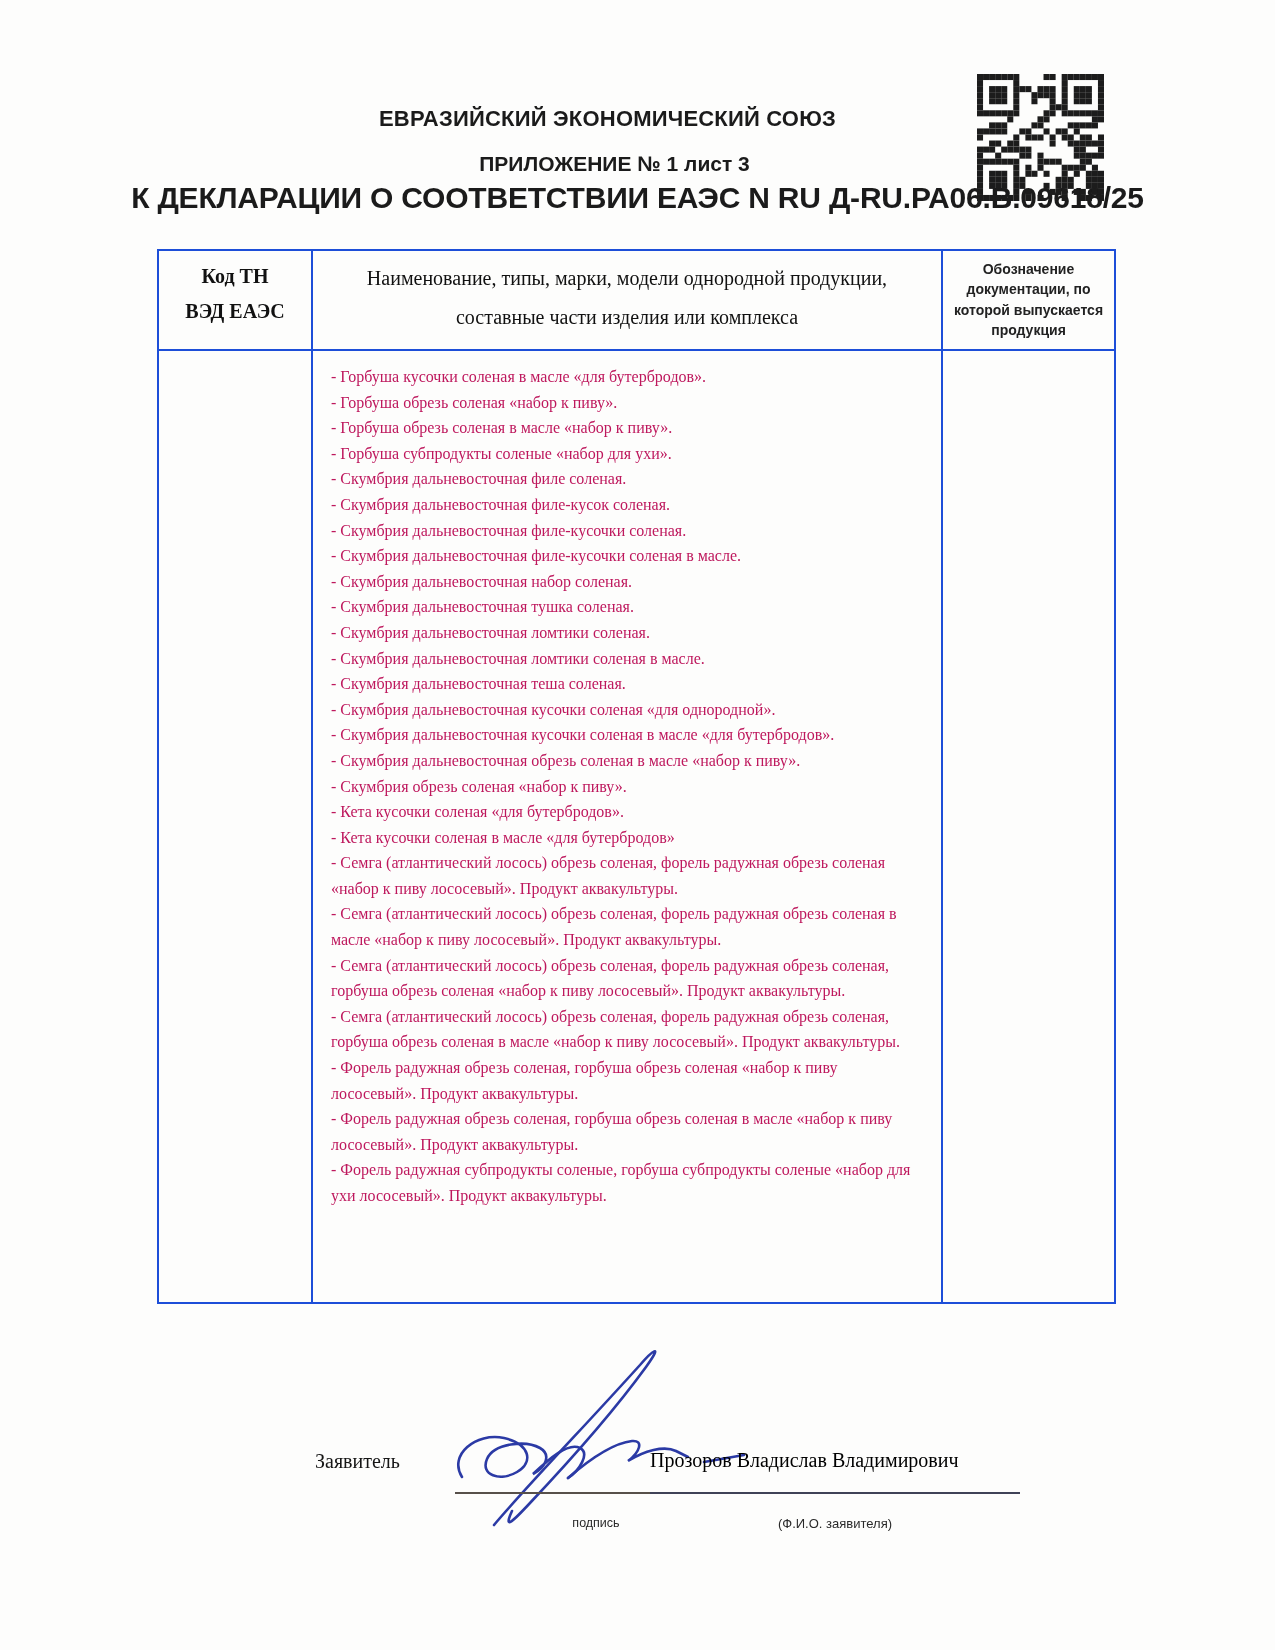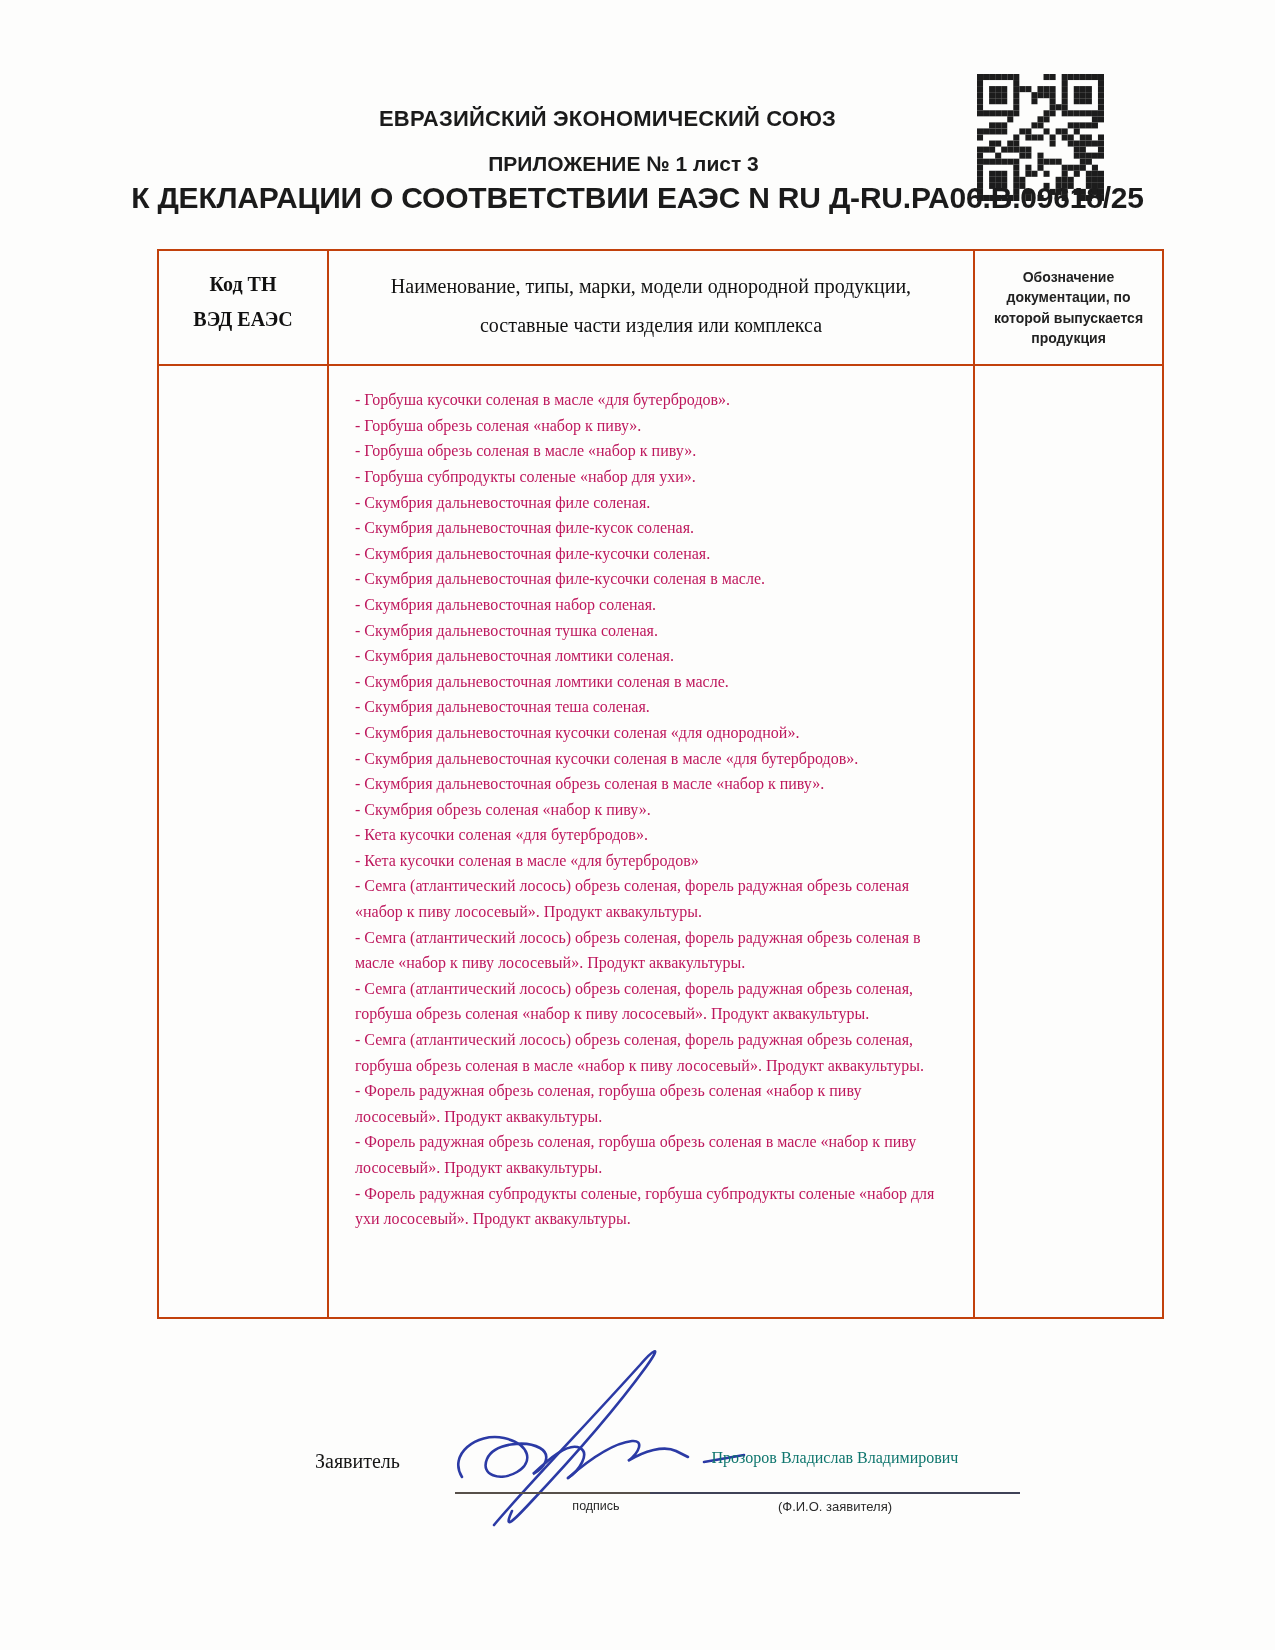--- a/index.html
+++ b/index.html
@@ -11,33 +11,33 @@
     position:relative;
     overflow:hidden;
   }
   .abs{position:absolute;}
   
   .hdr{
     font-family:"Liberation Sans", sans-serif;
     font-weight:700;color:#1b1b1b;text-align:center;
   }
   .hdr1{left:0;top:106px;width:1215px;font-size:22px;letter-spacing:.2px;}
-  .hdr2{left:16px;top:152px;width:1215px;font-size:21px;}
+  .hdr2{left:7px;top:152px;width:1215px;font-size:21px;}
   .hdr3{left:0;top:181px;width:1275px;font-size:30px;letter-spacing:-.2px;}
   
   .qr{left:977px;top:74px;width:127px;height:127px;}
   .qr svg{display:block;width:127px;height:127px;}
   .qr rect{fill:#1c1c1c;}
   
   table.doc{
     position:absolute;left:157px;top:249px;
     width:903px;border-collapse:collapse;table-layout:fixed;
   }
   table.doc td,table.doc th{
-    border:2px solid #c2410c;vertical-align:top;padding:16px;
+    border:2px solid #1d4ed8;vertical-align:top;padding:8px;
   }
   th.c1{width:136px;}
   th.c2{width:612px;}
   th.c3{width:155px;}
   .head-row{height:100px;}
   .body-row{height:953px;}
   .h-code{
     font-family:"Liberation Serif", serif;font-size:20px;font-weight:700;
     text-align:center;line-height:1.75;padding-top:16px;
   }
@@ -55,24 +55,25 @@
     padding:5px 14px 0 10px;color:#be185d;
   }
   
   .f-label{left:315px;top:1450px;font-size:20px;color:#161616;}
   .sigline{height:2px;background:#57504a;}
   .sigline.l{left:455px;top:1492px;width:282px;}
   .sigline.r{left:650px;top:1492px;width:370px;background:#3f4257;}
   .f-cap{
     font-family:"Liberation Sans", sans-serif;font-size:12.5px;color:#2a2a2a;
     text-align:center;
+    margin-top:17px;
   }
   .cap-l{left:455px;top:1499px;width:282px;}
   .cap-r{left:650px;top:1499px;width:370px;font-size:13px;}
-  .f-name{left:650px;top:1449px;width:370px;font-size:16px;text-align:center;color:#0f766e;}
+  .f-name{left:650px;top:1449px;width:370px;font-size:20px;color:#000000;}
   .sig-svg{left:432px;top:1335px;width:344px;height:200px;pointer-events:none;}
   .sig-svg path{fill:none;stroke:#2b3aa5;stroke-width:2.6;stroke-linecap:round;}
 </style>
 </head>
 <body>
 
 <div class="abs hdr hdr1">ЕВРАЗИЙСКИЙ ЭКОНОМИЧЕСКИЙ СОЮЗ</div>
 <div class="abs hdr hdr2">ПРИЛОЖЕНИЕ № 1 лист 3</div>
 <div class="abs hdr hdr3">К ДЕКЛАРАЦИИ О СООТВЕТСТВИИ ЕАЭС N RU Д-RU.РА06.В.09618/25</div>
 

